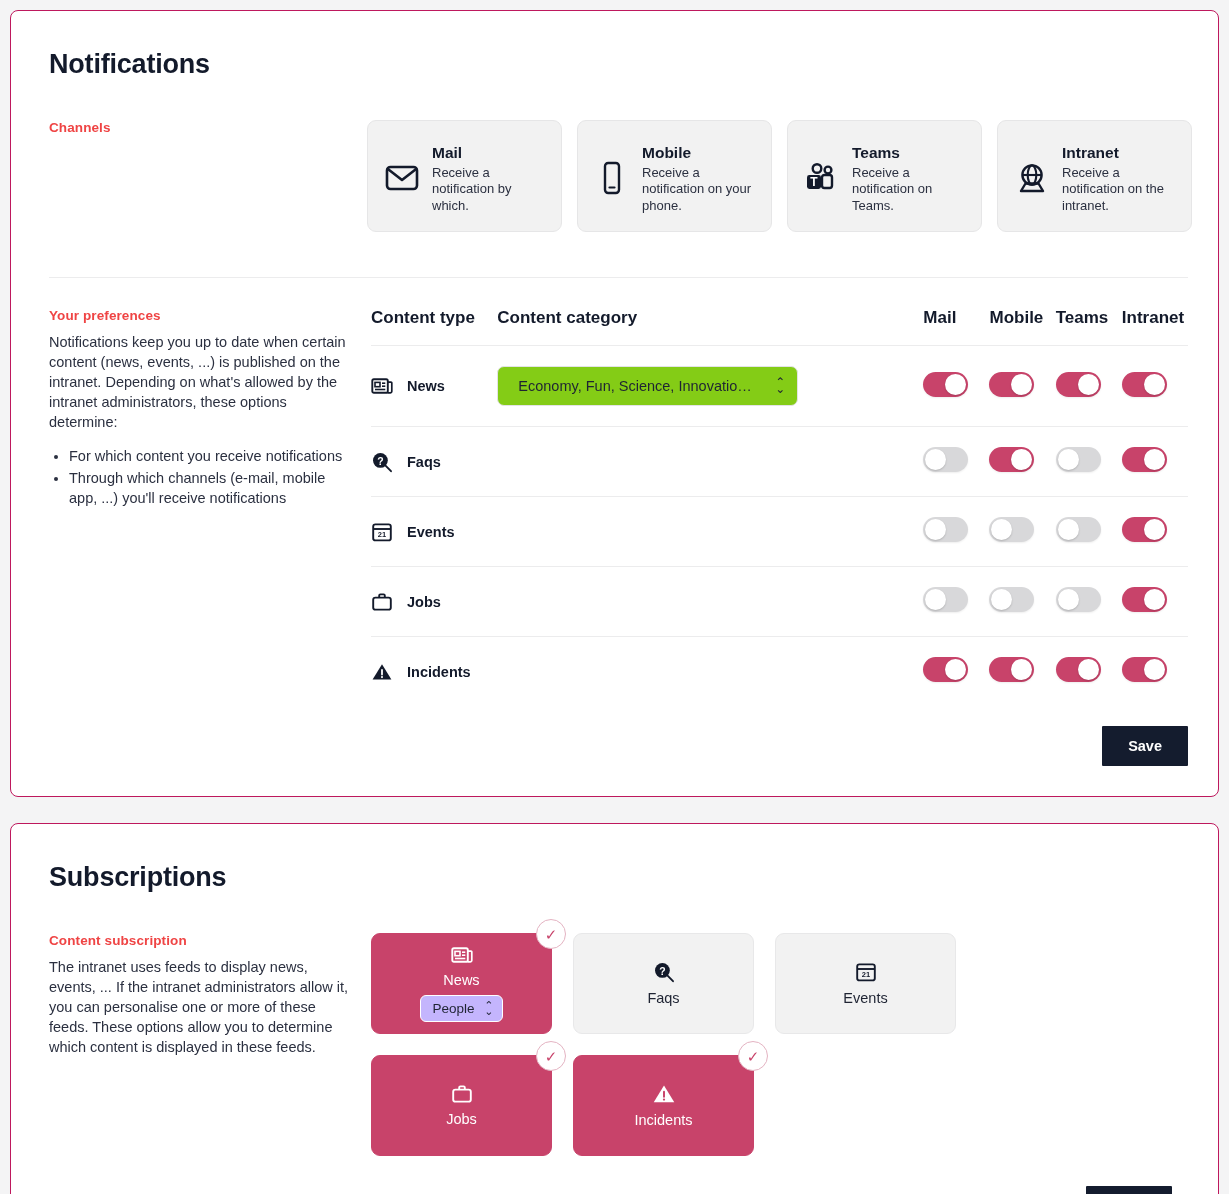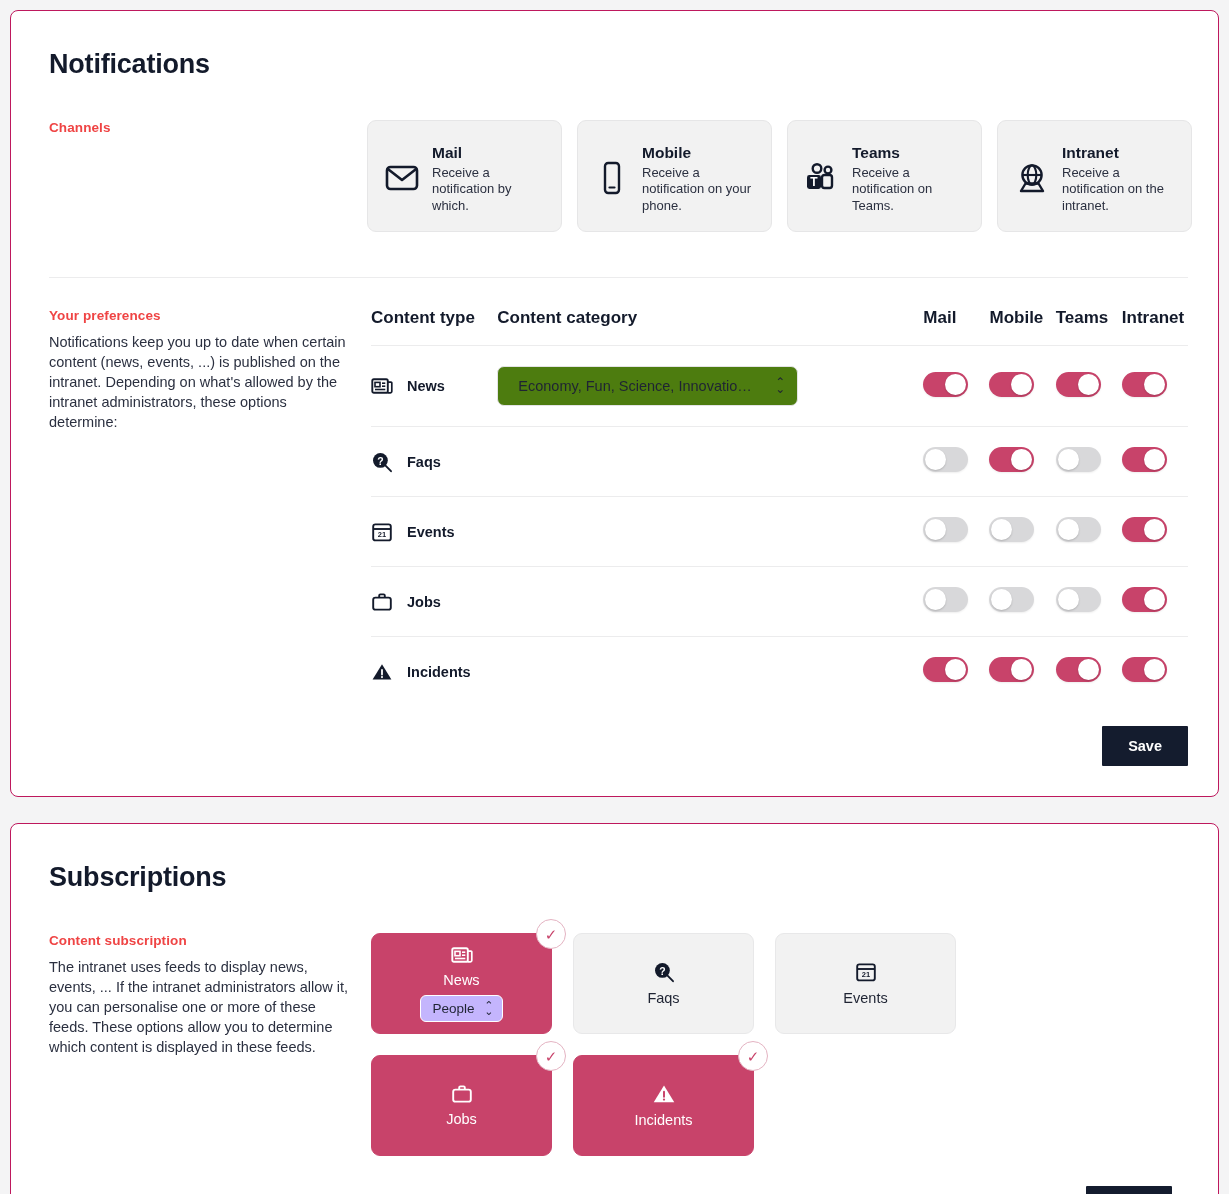--- a/index.html
+++ b/index.html
@@ -90,21 +90,21 @@
   }
   .type-cell { display: flex; align-items: center; gap: 14px; }
   .type-label { font-size: 14.5px; font-weight: bold; color: #131a2b; }
 
   .select {
     position: relative;
     display: inline-flex;
     align-items: center;
     width: 301px;
     height: 40px;
-    background: #4d7c0f;
+    background: #84cc16;
     border: 1px solid #e3e3e5;
     border-radius: 7px;
     padding: 0 34px 0 20px;
     font-size: 14.5px;
     color: #1f2433;
     overflow: hidden;
     white-space: nowrap;
   }
   .select .chev {
     position: absolute; right: 12px; top: 50%; transform: translateY(-50%);
@@ -276,20 +276,24 @@
       </div>
     </div>
 
     <div class="divider"></div>
 
     <div class="row-block" style="margin-top:30px;">
       <div class="desc-col">
         <div class="desc-title">Your preferences</div>
         <div class="desc-body">
           <span>Notifications keep you up to date when certain content (news, events, ...) is published on the intranet. Depending on what's allowed by the intranet administrators, these options determine:</span>
+          <ul>
+            <li>For which content you receive notifications</li>
+            <li>Through which channels (e-mail, mobile app, ...) you'll receive notifications</li>
+          </ul>
         </div>
       </div>
 
       <div class="prefs-wrap">
         <table class="prefs-table">
           <thead>
             <tr>
               <th class="type">Content type</th>
               <th class="cat">Content category</th>
               <th class="ch">Mail</th>

